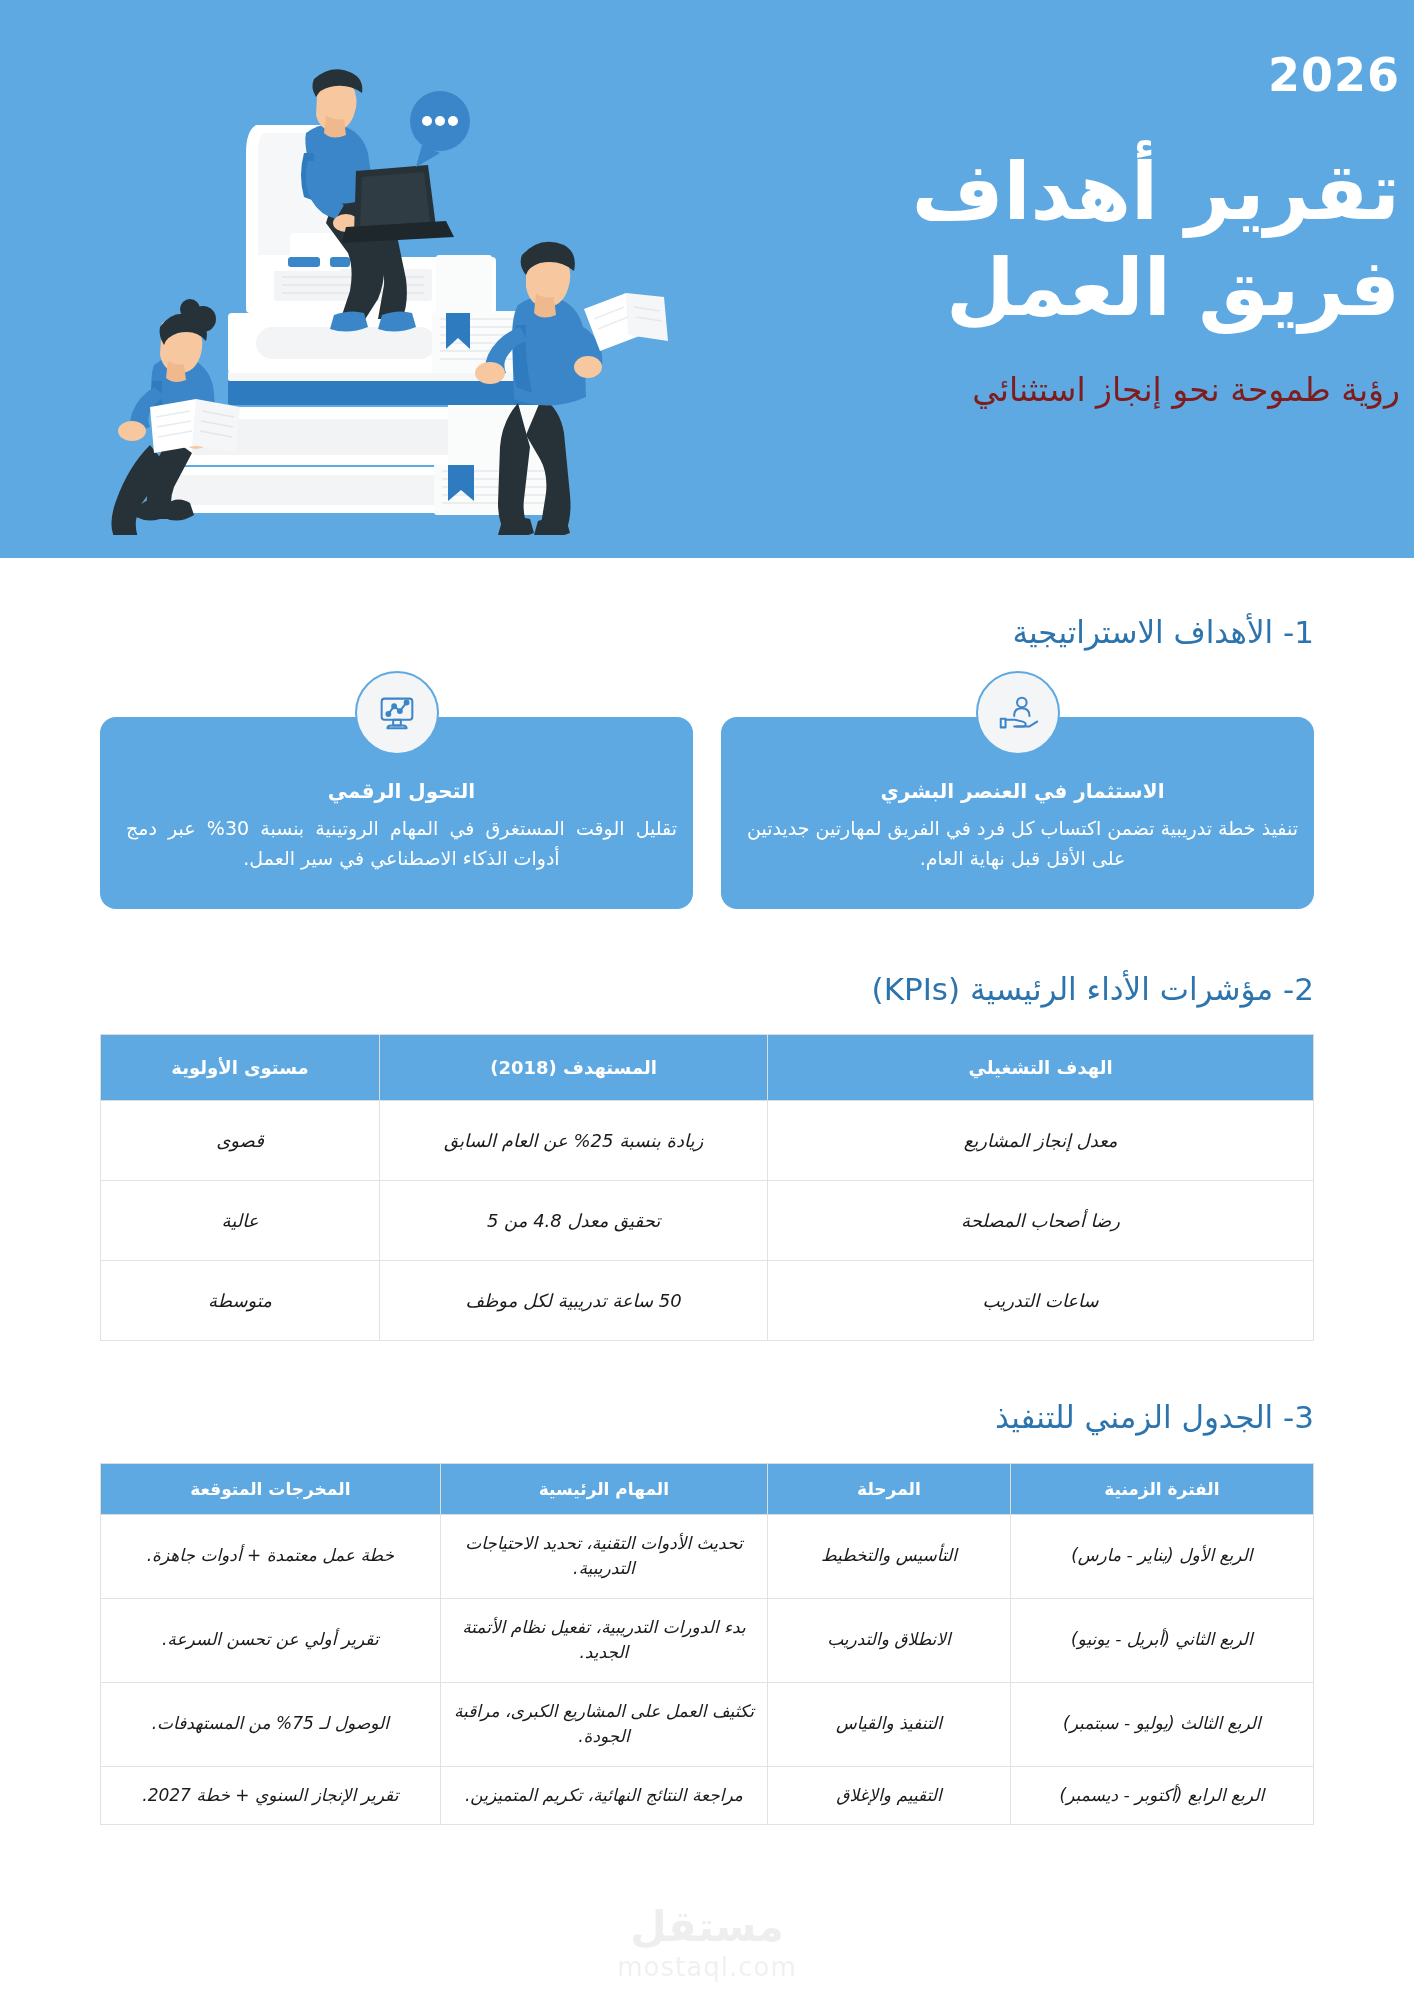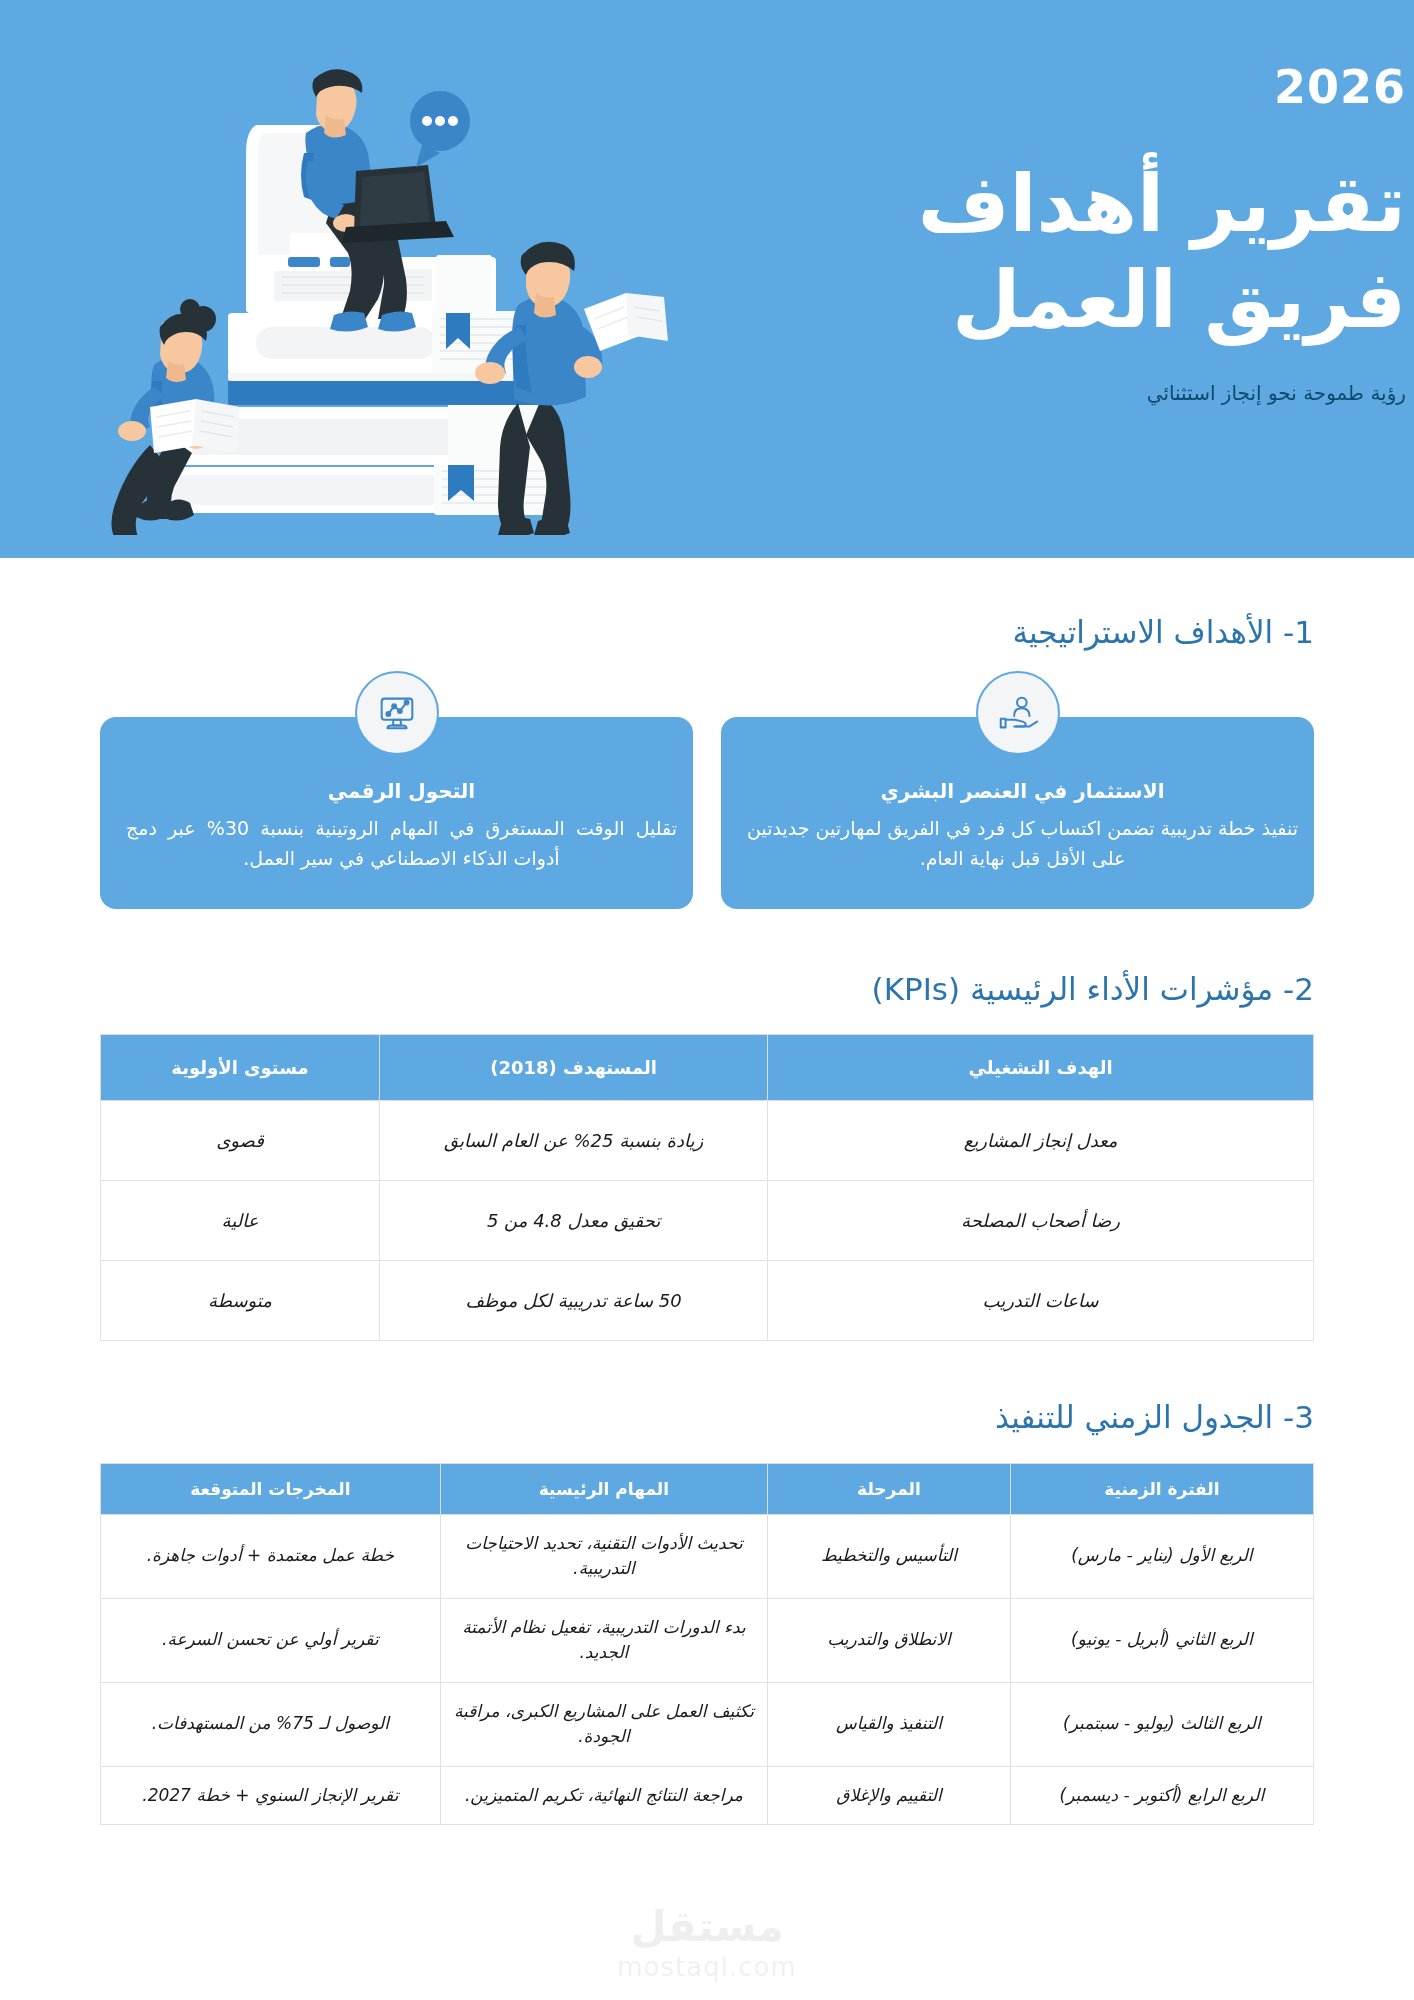--- a/index.html
+++ b/index.html
@@ -21,25 +21,25 @@
   
   .header {
     position: relative;
     width: 1414px;
     height: 558px;
     background: #5EA9E1;
     overflow: hidden;
   }
   .header-text {
     position: absolute;
-    top: 64px;
+    top: 52px;
     right: 0;
     width: 660px;
     padding-left: 0;
-    padding-right: 8px;
+    padding-right: 14px;
     text-align: right;
     padding-inline-end: 110px;
   }
   .year {
     font-size: 46px;
     font-weight: bold;
     color: #ffffff;
     letter-spacing: 1px;
     line-height: 1;
     direction: ltr;
@@ -48,22 +48,22 @@
   }
   .main-title {
     font-size: 79px;
     font-weight: bold;
     color: #ffffff;
     line-height: 1.22;
     letter-spacing: -1px;
   }
   .subtitle {
     margin-top: 30px;
-    font-size: 20px;
-    color: #0c4a6e;
+    font-size: 33px;
+    color: #7f1d1d;
     font-weight: normal;
     line-height: 1.4;
   }
   .illustration {
     position: absolute;
     left: 50px;
     top: 35px;
     width: 640px;
     height: 500px;
   }

